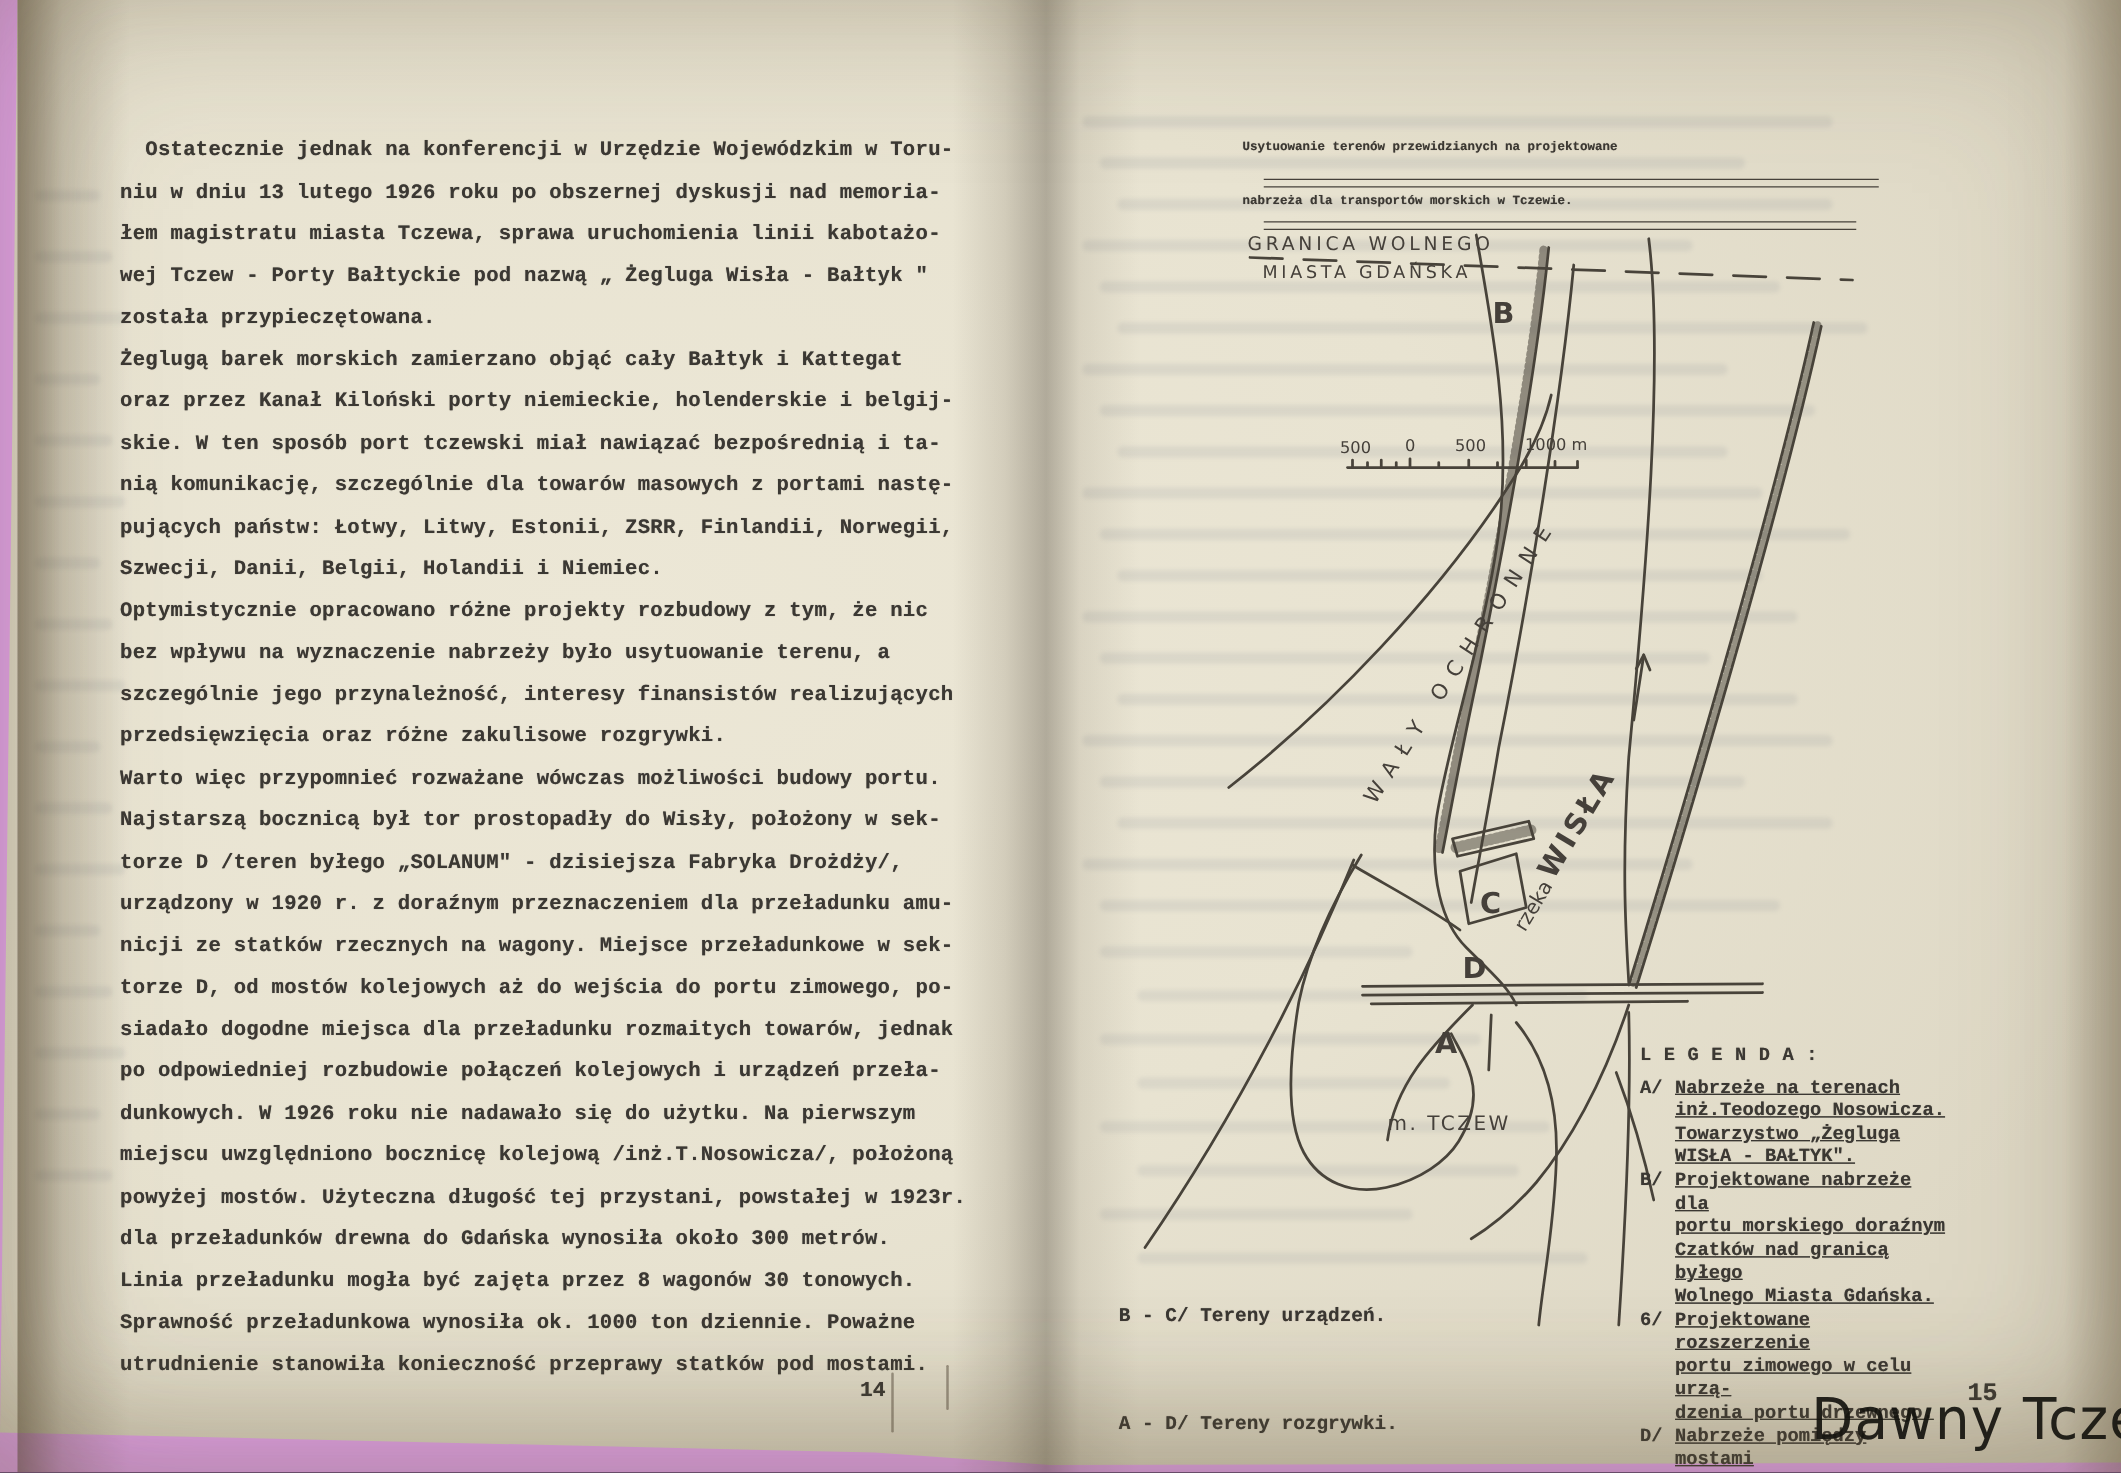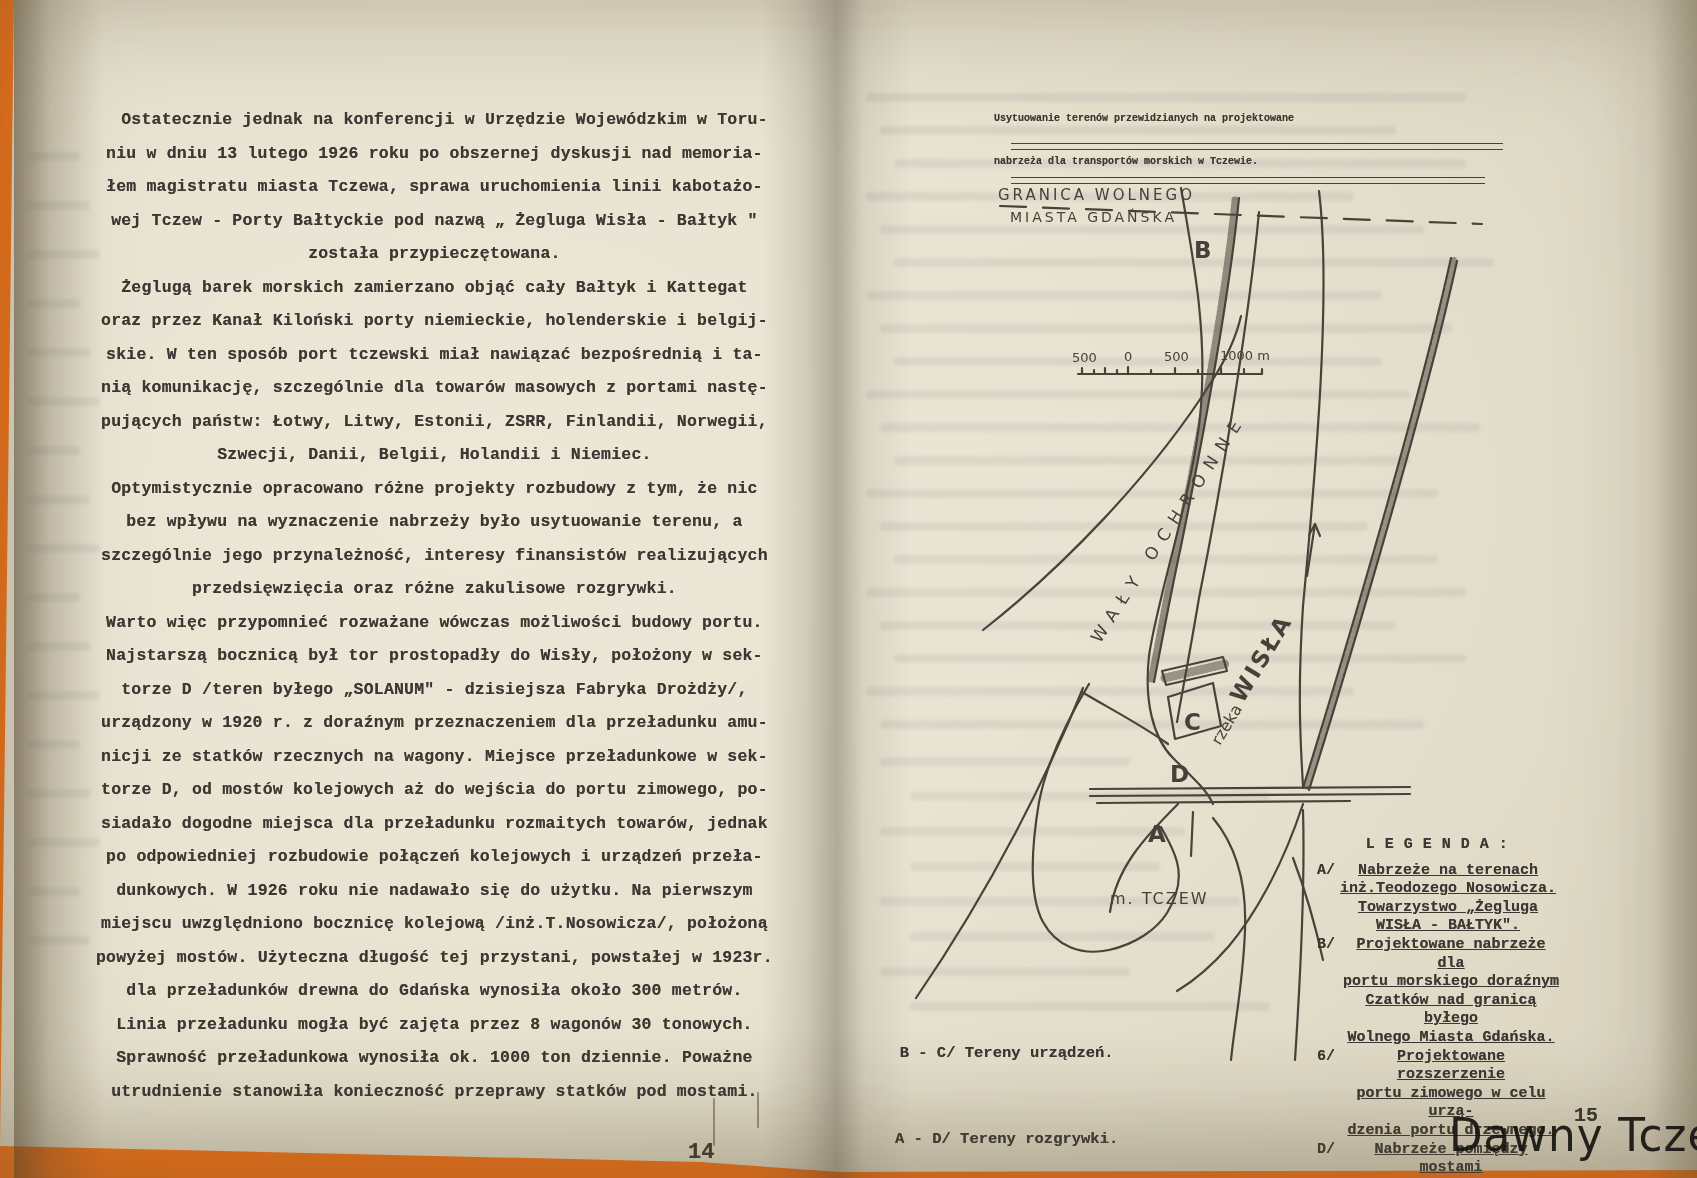--- a/index.html
+++ b/index.html
@@ -1,38 +1,38 @@
 <!DOCTYPE html>
 <html><head>
 <meta charset="utf-8">
 <style>
   html,body{margin:0;padding:0;background:#060605;}
-  #scan{position:relative;width:1697px;height:1178px;background:#f97316;overflow:hidden;
-        font-family:"Liberation Mono",monospace;text-align:center;}
+  #scan{position:relative;width:1697px;height:1178px;background:#f0abfc;overflow:hidden;
+        font-family:"Liberation Mono",monospace;}
   
   #paper{position:absolute;inset:0;
     background:radial-gradient(1300px 900px at 28% 42%, #ece7d6 0%, #e8e3d1 55%, #ded8c5 100%);
     clip-path:polygon(14px 0px,1697px 0px,1697px 1170px,840px 1172px,700px 1162px,0px 1146px);}
   #left-edge-shade{position:absolute;left:14px;top:0;width:90px;height:1178px;pointer-events:none;
     background:linear-gradient(90deg,rgba(74,60,38,.50),rgba(74,60,38,.18) 40%,rgba(74,60,38,0));}
   #right-edge-shade{position:absolute;right:0;top:0;width:46px;height:1178px;pointer-events:none;
     background:linear-gradient(270deg,rgba(90,75,50,.28),rgba(90,75,50,0));}
   #gutter{position:absolute;left:762px;top:0;width:150px;height:1178px;pointer-events:none;
     background:linear-gradient(90deg,rgba(70,58,40,0) 0%,rgba(70,58,40,.14) 28%,rgba(45,36,24,.30) 50%,rgba(70,58,40,.10) 68%,rgba(70,58,40,0) 100%);}
   #vignette{position:absolute;inset:0;pointer-events:none;
     box-shadow:inset 0 0 140px rgba(95,80,52,.33), inset 0 -50px 90px rgba(95,80,52,.22);}
   .crease{position:absolute;width:2px;background:rgba(82,70,56,.5);border-radius:2px;}
   
   .ghost{position:absolute;height:9px;background:#79808b;opacity:.14;filter:blur(1.6px);
          border-radius:4px;pointer-events:none;}
   
   .type{color:#3b3833;font-weight:600;text-shadow:0 0 .6px rgba(59,56,51,.65);}
   #left-text{position:absolute;left:96px;top:103px;font-size:16.5px;line-height:33.5px;
              white-space:pre;letter-spacing:.2px;}
-  #page-num-14{position:absolute;left:688px;top:1140px;font-size:22px;}
+  #page-num-14{position:absolute;left:688px;top:1104px;font-size:17px;}
   #page-num-15{position:absolute;left:1574px;top:1104px;font-size:20px;}
   
   .title-line{position:absolute;left:994px;font-size:10px;white-space:pre;}
   #title-l1{top:113px;} #title-l2{top:156px;}
   .title-rule{position:absolute;left:1011px;height:5px;
      border-top:1.6px solid #46413a;border-bottom:1.6px solid #46413a;}
   #rule1{top:143px;width:492px;} #rule2{top:177px;width:474px;}
   
   #tenure{position:absolute;left:895px;top:982px;font-size:15.5px;line-height:28.5px;white-space:pre;}
   

